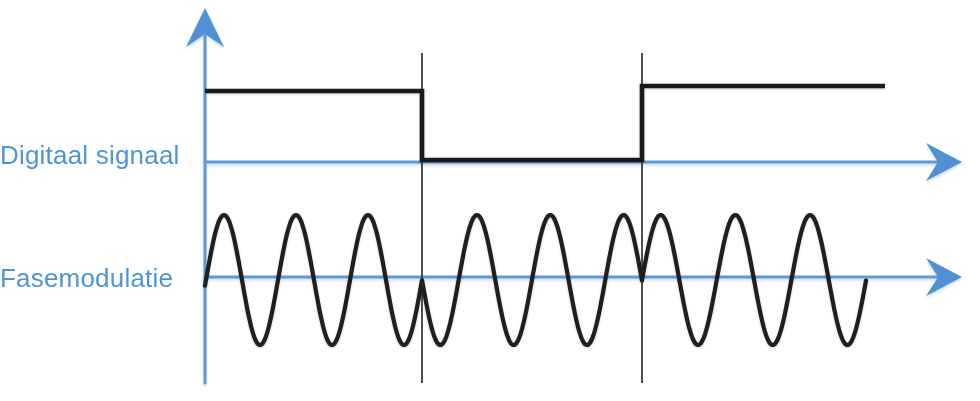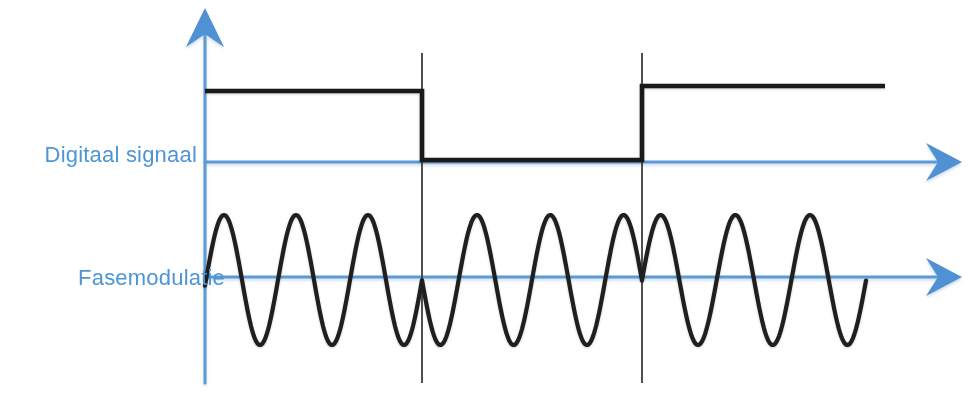--- a/index.html
+++ b/index.html
@@ -1,22 +1,22 @@
 <!DOCTYPE html>
 <html><head>
 <meta charset="utf-8">
 <style>
   html,body{margin:0;padding:0;background:#ffffff;}
   body{width:980px;height:401px;position:relative;overflow:hidden;
        font-family:"Liberation Sans",sans-serif;}
   .stage{position:absolute;left:0;top:0;width:980px;height:401px;}
   svg{position:absolute;left:0;top:0;}
   .axis-label{
-    position:absolute;left:0;text-align:right;
-    font-size:22px;line-height:1.1;letter-spacing:0.2px;
+    position:absolute;left:0;
+    font-size:26px;line-height:1.1;letter-spacing:0.2px;
     transform:translateY(-50%);
     user-select:none;
   }
   .g-blue{filter:drop-shadow(0px 2px 1.5px rgba(110,150,200,0.35));}
   .g-black{filter:drop-shadow(0px 1.5px 1px rgba(60,60,60,0.25));}
 </style>
 </head>
 <body>
 
 <div class="stage">
@@ -32,14 +32,14 @@
       <g>
         <line x1="422" y1="53" x2="422" y2="383" stroke="#3c3c3c" stroke-width="1.8"></line>
         <line x1="642" y1="53" x2="642" y2="383" stroke="#3c3c3c" stroke-width="1.8"></line>
       </g>
       <g class="g-black">
         <path d="M205,91 L422,91 L422,160 L642,160 L642,86 L885,86" fill="none" stroke="#1a1a1a" stroke-width="4.6" stroke-linejoin="miter" stroke-linecap="butt"></path>
         <path d="M205.0,285.7 L206.0,280.0 L207.0,274.3 L208.0,268.7 L209.0,263.2 L210.0,257.8 L211.0,252.5 L212.0,247.5 L213.0,242.7 L214.0,238.2 L215.0,234.0 L216.0,230.2 L217.0,226.8 L218.0,223.7 L219.0,221.1 L220.0,218.9 L221.0,217.2 L222.0,216.0 L223.0,215.2 L224.0,215.0 L225.0,215.2 L226.0,216.0 L227.0,217.2 L228.0,218.9 L229.0,221.1 L230.0,223.7 L231.0,226.8 L232.0,230.2 L233.0,234.0 L234.0,238.2 L235.0,242.7 L236.0,247.5 L237.0,252.5 L238.0,257.8 L239.0,263.2 L240.0,268.7 L241.0,274.3 L242.0,280.0 L243.0,285.7 L244.0,291.3 L245.0,296.8 L246.0,302.2 L247.0,307.5 L248.0,312.5 L249.0,317.3 L250.0,321.8 L251.0,326.0 L252.0,329.8 L253.0,333.2 L254.0,336.3 L255.0,338.9 L256.0,341.1 L257.0,342.8 L258.0,344.0 L259.0,344.8 L260.0,345.0 L261.0,344.8 L262.0,344.0 L263.0,342.8 L264.0,341.1 L265.0,338.9 L266.0,336.3 L267.0,333.2 L268.0,329.8 L269.0,326.0 L270.0,321.8 L271.0,317.3 L272.0,312.5 L273.0,307.5 L274.0,302.2 L275.0,296.8 L276.0,291.3 L277.0,285.7 L278.0,280.0 L279.0,274.3 L280.0,268.7 L281.0,263.2 L282.0,257.8 L283.0,252.5 L284.0,247.5 L285.0,242.7 L286.0,238.2 L287.0,234.0 L288.0,230.2 L289.0,226.8 L290.0,223.7 L291.0,221.1 L292.0,218.9 L293.0,217.2 L294.0,216.0 L295.0,215.2 L296.0,215.0 L297.0,215.2 L298.0,216.0 L299.0,217.2 L300.0,218.9 L301.0,221.1 L302.0,223.7 L303.0,226.8 L304.0,230.2 L305.0,234.0 L306.0,238.2 L307.0,242.7 L308.0,247.5 L309.0,252.5 L310.0,257.8 L311.0,263.2 L312.0,268.7 L313.0,274.3 L314.0,280.0 L315.0,285.7 L316.0,291.3 L317.0,296.8 L318.0,302.2 L319.0,307.5 L320.0,312.5 L321.0,317.3 L322.0,321.8 L323.0,326.0 L324.0,329.8 L325.0,333.2 L326.0,336.3 L327.0,338.9 L328.0,341.1 L329.0,342.8 L330.0,344.0 L331.0,344.8 L332.0,345.0 L333.0,344.8 L334.0,344.0 L335.0,342.8 L336.0,341.1 L337.0,338.9 L338.0,336.3 L339.0,333.2 L340.0,329.8 L341.0,326.0 L342.0,321.8 L343.0,317.3 L344.0,312.5 L345.0,307.5 L346.0,302.2 L347.0,296.8 L348.0,291.3 L349.0,285.7 L350.0,280.0 L351.0,274.3 L352.0,268.7 L353.0,263.2 L354.0,257.8 L355.0,252.5 L356.0,247.5 L357.0,242.7 L358.0,238.2 L359.0,234.0 L360.0,230.2 L361.0,226.8 L362.0,223.7 L363.0,221.1 L364.0,218.9 L365.0,217.2 L366.0,216.0 L367.0,215.2 L368.0,215.0 L369.0,215.2 L370.0,216.0 L371.0,217.2 L372.0,218.9 L373.0,221.1 L374.0,223.7 L375.0,226.8 L376.0,230.2 L377.0,234.0 L378.0,238.2 L379.0,242.7 L380.0,247.5 L381.0,252.5 L382.0,257.8 L383.0,263.2 L384.0,268.7 L385.0,274.3 L386.0,280.0 L387.0,285.7 L388.0,291.3 L389.0,296.8 L390.0,302.2 L391.0,307.5 L392.0,312.5 L393.0,317.3 L394.0,321.8 L395.0,326.0 L396.0,329.8 L397.0,333.2 L398.0,336.3 L399.0,338.9 L400.0,341.1 L401.0,342.8 L402.0,344.0 L403.0,344.8 L404.0,345.0 L405.0,344.8 L406.0,344.0 L407.0,342.8 L408.0,341.1 L409.0,338.9 L410.0,336.3 L411.0,333.2 L412.0,329.8 L413.0,326.0 L414.0,321.8 L415.0,317.3 L416.0,312.5 L417.0,307.5 L418.0,302.2 L419.0,296.8 L420.0,291.3 L421.0,285.7 L422.0,280.0 L422.0,280.0 L423.0,285.6 L424.0,291.1 L425.0,296.5 L426.0,301.9 L427.0,307.0 L428.0,312.0 L429.0,316.7 L430.0,321.2 L431.0,325.3 L432.0,329.1 L433.0,332.6 L434.0,335.7 L435.0,338.3 L436.0,340.6 L437.0,342.4 L438.0,343.7 L439.0,344.6 L440.0,345.0 L441.0,344.9 L442.0,344.3 L443.0,343.3 L444.0,341.8 L445.0,339.9 L446.0,337.5 L447.0,334.6 L448.0,331.4 L449.0,327.8 L450.0,323.9 L451.0,319.6 L452.0,315.1 L453.0,310.3 L454.0,305.2 L455.0,300.0 L456.0,294.6 L457.0,289.2 L458.0,283.6 L459.0,278.1 L460.0,272.5 L461.0,267.0 L462.0,261.6 L463.0,256.3 L464.0,251.2 L465.0,246.3 L466.0,241.7 L467.0,237.3 L468.0,233.3 L469.0,229.6 L470.0,226.3 L471.0,223.3 L472.0,220.8 L473.0,218.7 L474.0,217.1 L475.0,215.9 L476.0,215.2 L477.0,215.0 L478.0,215.3 L479.0,216.0 L480.0,217.2 L481.0,218.8 L482.0,220.9 L483.0,223.5 L484.0,226.4 L485.0,229.8 L486.0,233.5 L487.0,237.6 L488.0,241.9 L489.0,246.6 L490.0,251.5 L491.0,256.6 L492.0,261.9 L493.0,267.3 L494.0,272.8 L495.0,278.3 L496.0,283.9 L497.0,289.4 L498.0,294.9 L499.0,300.3 L500.0,305.5 L501.0,310.5 L502.0,315.3 L503.0,319.9 L504.0,324.1 L505.0,328.0 L506.0,331.6 L507.0,334.8 L508.0,337.6 L509.0,340.0 L510.0,341.9 L511.0,343.4 L512.0,344.4 L513.0,344.9 L514.0,345.0 L515.0,344.5 L516.0,343.7 L517.0,342.3 L518.0,340.5 L519.0,338.2 L520.0,335.5 L521.0,332.4 L522.0,329.0 L523.0,325.1 L524.0,320.9 L525.0,316.5 L526.0,311.7 L527.0,306.8 L528.0,301.6 L529.0,296.3 L530.0,290.8 L531.0,285.3 L532.0,279.7 L533.0,274.2 L534.0,268.6 L535.0,263.2 L536.0,257.9 L537.0,252.7 L538.0,247.8 L539.0,243.1 L540.0,238.6 L541.0,234.5 L542.0,230.7 L543.0,227.2 L544.0,224.2 L545.0,221.5 L546.0,219.3 L547.0,217.5 L548.0,216.2 L549.0,215.4 L550.0,215.0 L551.0,215.1 L552.0,215.7 L553.0,216.8 L554.0,218.3 L555.0,220.3 L556.0,222.7 L557.0,225.5 L558.0,228.7 L559.0,232.3 L560.0,236.3 L561.0,240.6 L562.0,245.2 L563.0,250.0 L564.0,255.0 L565.0,260.3 L566.0,265.6 L567.0,271.1 L568.0,276.7 L569.0,282.2 L570.0,287.8 L571.0,293.3 L572.0,298.7 L573.0,303.9 L574.0,309.0 L575.0,313.9 L576.0,318.5 L577.0,322.9 L578.0,326.9 L579.0,330.6 L580.0,333.9 L581.0,336.8 L582.0,339.3 L583.0,341.4 L584.0,343.0 L585.0,344.1 L586.0,344.8 L587.0,345.0 L588.0,344.7 L589.0,344.0 L590.0,342.8 L591.0,341.1 L592.0,338.9 L593.0,336.4 L594.0,333.4 L595.0,330.0 L596.0,326.3 L597.0,322.2 L598.0,317.8 L599.0,313.2 L600.0,308.3 L601.0,303.2 L602.0,297.9 L603.0,292.5 L604.0,287.0 L605.0,281.4 L606.0,275.8 L607.0,270.3 L608.0,264.8 L609.0,259.5 L610.0,254.3 L611.0,249.2 L612.0,244.5 L613.0,239.9 L614.0,235.7 L615.0,231.8 L616.0,228.2 L617.0,225.1 L618.0,222.3 L619.0,219.9 L620.0,218.0 L621.0,216.6 L622.0,215.6 L623.0,215.1 L624.0,215.0 L625.0,215.5 L626.0,216.4 L627.0,217.8 L628.0,219.6 L629.0,221.9 L630.0,224.6 L631.0,227.7 L632.0,231.2 L633.0,235.1 L634.0,239.3 L635.0,243.8 L636.0,248.5 L637.0,253.5 L638.0,258.7 L639.0,264.0 L640.0,269.5 L641.0,275.0 L642.0,280.6 L642.0,280.0 L643.0,274.5 L644.0,269.1 L645.0,263.8 L646.0,258.5 L647.0,253.5 L648.0,248.6 L649.0,243.9 L650.0,239.5 L651.0,235.4 L652.0,231.5 L653.0,228.1 L654.0,225.0 L655.0,222.3 L656.0,220.0 L657.0,218.1 L658.0,216.6 L659.0,215.6 L660.0,215.1 L661.0,215.0 L662.0,215.4 L663.0,216.2 L664.0,217.5 L665.0,219.3 L666.0,221.4 L667.0,224.0 L668.0,227.0 L669.0,230.3 L670.0,234.0 L671.0,238.0 L672.0,242.3 L673.0,246.9 L674.0,251.7 L675.0,256.7 L676.0,261.9 L677.0,267.2 L678.0,272.6 L679.0,278.1 L680.0,283.6 L681.0,289.0 L682.0,294.4 L683.0,299.6 L684.0,304.8 L685.0,309.7 L686.0,314.5 L687.0,319.0 L688.0,323.2 L689.0,327.2 L690.0,330.7 L691.0,334.0 L692.0,336.8 L693.0,339.3 L694.0,341.3 L695.0,342.9 L696.0,344.1 L697.0,344.8 L698.0,345.0 L699.0,344.8 L700.0,344.1 L701.0,343.0 L702.0,341.4 L703.0,339.4 L704.0,337.0 L705.0,334.1 L706.0,330.9 L707.0,327.3 L708.0,323.4 L709.0,319.2 L710.0,314.7 L711.0,310.0 L712.0,305.0 L713.0,299.9 L714.0,294.6 L715.0,289.3 L716.0,283.8 L717.0,278.4 L718.0,272.9 L719.0,267.5 L720.0,262.2 L721.0,257.0 L722.0,252.0 L723.0,247.1 L724.0,242.5 L725.0,238.2 L726.0,234.2 L727.0,230.5 L728.0,227.1 L729.0,224.1 L730.0,221.5 L731.0,219.4 L732.0,217.6 L733.0,216.3 L734.0,215.4 L735.0,215.0 L736.0,215.1 L737.0,215.6 L738.0,216.6 L739.0,218.0 L740.0,219.9 L741.0,222.1 L742.0,224.8 L743.0,227.9 L744.0,231.4 L745.0,235.2 L746.0,239.3 L747.0,243.7 L748.0,248.3 L749.0,253.2 L750.0,258.3 L751.0,263.5 L752.0,268.8 L753.0,274.3 L754.0,279.7 L755.0,285.2 L756.0,290.6 L757.0,296.0 L758.0,301.2 L759.0,306.3 L760.0,311.2 L761.0,315.9 L762.0,320.3 L763.0,324.4 L764.0,328.3 L765.0,331.8 L766.0,334.9 L767.0,337.6 L768.0,339.9 L769.0,341.8 L770.0,343.3 L771.0,344.3 L772.0,344.9 L773.0,345.0 L774.0,344.6 L775.0,343.8 L776.0,342.5 L777.0,340.8 L778.0,338.7 L779.0,336.2 L780.0,333.2 L781.0,329.9 L782.0,326.2 L783.0,322.2 L784.0,317.9 L785.0,313.3 L786.0,308.5 L787.0,303.5 L788.0,298.3 L789.0,293.0 L790.0,287.6 L791.0,282.2 L792.0,276.7 L793.0,271.3 L794.0,265.9 L795.0,260.6 L796.0,255.5 L797.0,250.5 L798.0,245.7 L799.0,241.2 L800.0,237.0 L801.0,233.0 L802.0,229.4 L803.0,226.2 L804.0,223.3 L805.0,220.8 L806.0,218.8 L807.0,217.2 L808.0,216.0 L809.0,215.3 L810.0,215.0 L811.0,215.2 L812.0,215.9 L813.0,217.0 L814.0,218.5 L815.0,220.5 L816.0,222.9 L817.0,225.7 L818.0,228.9 L819.0,232.5 L820.0,236.4 L821.0,240.6 L822.0,245.0 L823.0,249.8 L824.0,254.7 L825.0,259.8 L826.0,265.1 L827.0,270.5 L828.0,275.9 L829.0,281.4 L830.0,286.8 L831.0,292.2 L832.0,297.5 L833.0,302.7 L834.0,307.8 L835.0,312.6 L836.0,317.2 L837.0,321.6 L838.0,325.6 L839.0,329.4 L840.0,332.7 L841.0,335.7 L842.0,338.3 L843.0,340.5 L844.0,342.3 L845.0,343.7 L846.0,344.5 L847.0,345.0 L848.0,344.9 L849.0,344.4 L850.0,343.5 L851.0,342.1 L852.0,340.2 L853.0,338.0 L854.0,335.3 L855.0,332.2 L856.0,328.8 L857.0,325.0 L858.0,320.9 L859.0,316.6 L860.0,311.9 L861.0,307.0 L862.0,302.0 L863.0,296.8 L864.0,291.4 L865.0,286.0 L866.0,280.5" fill="none" stroke="#1f1f1f" stroke-width="4.2" stroke-linecap="round" stroke-linejoin="round"></path>
       </g>
     </svg>
   <div class="axis-label" id="label-digital" style="width: 197px; color: rgb(78, 149, 214); top: 155px;">Digitaal signaal</div>
-  <div class="axis-label" id="label-phase" style="width: 197px; color: rgb(78, 149, 214); top: 278px; padding-left: 28px;">Fasemodulatie</div>
+  <div class="axis-label" id="label-phase" style="width: 197px; color: rgb(78, 149, 214); top: 278px;">Fasemodulatie</div>
 </div>
 
 </body></html>

